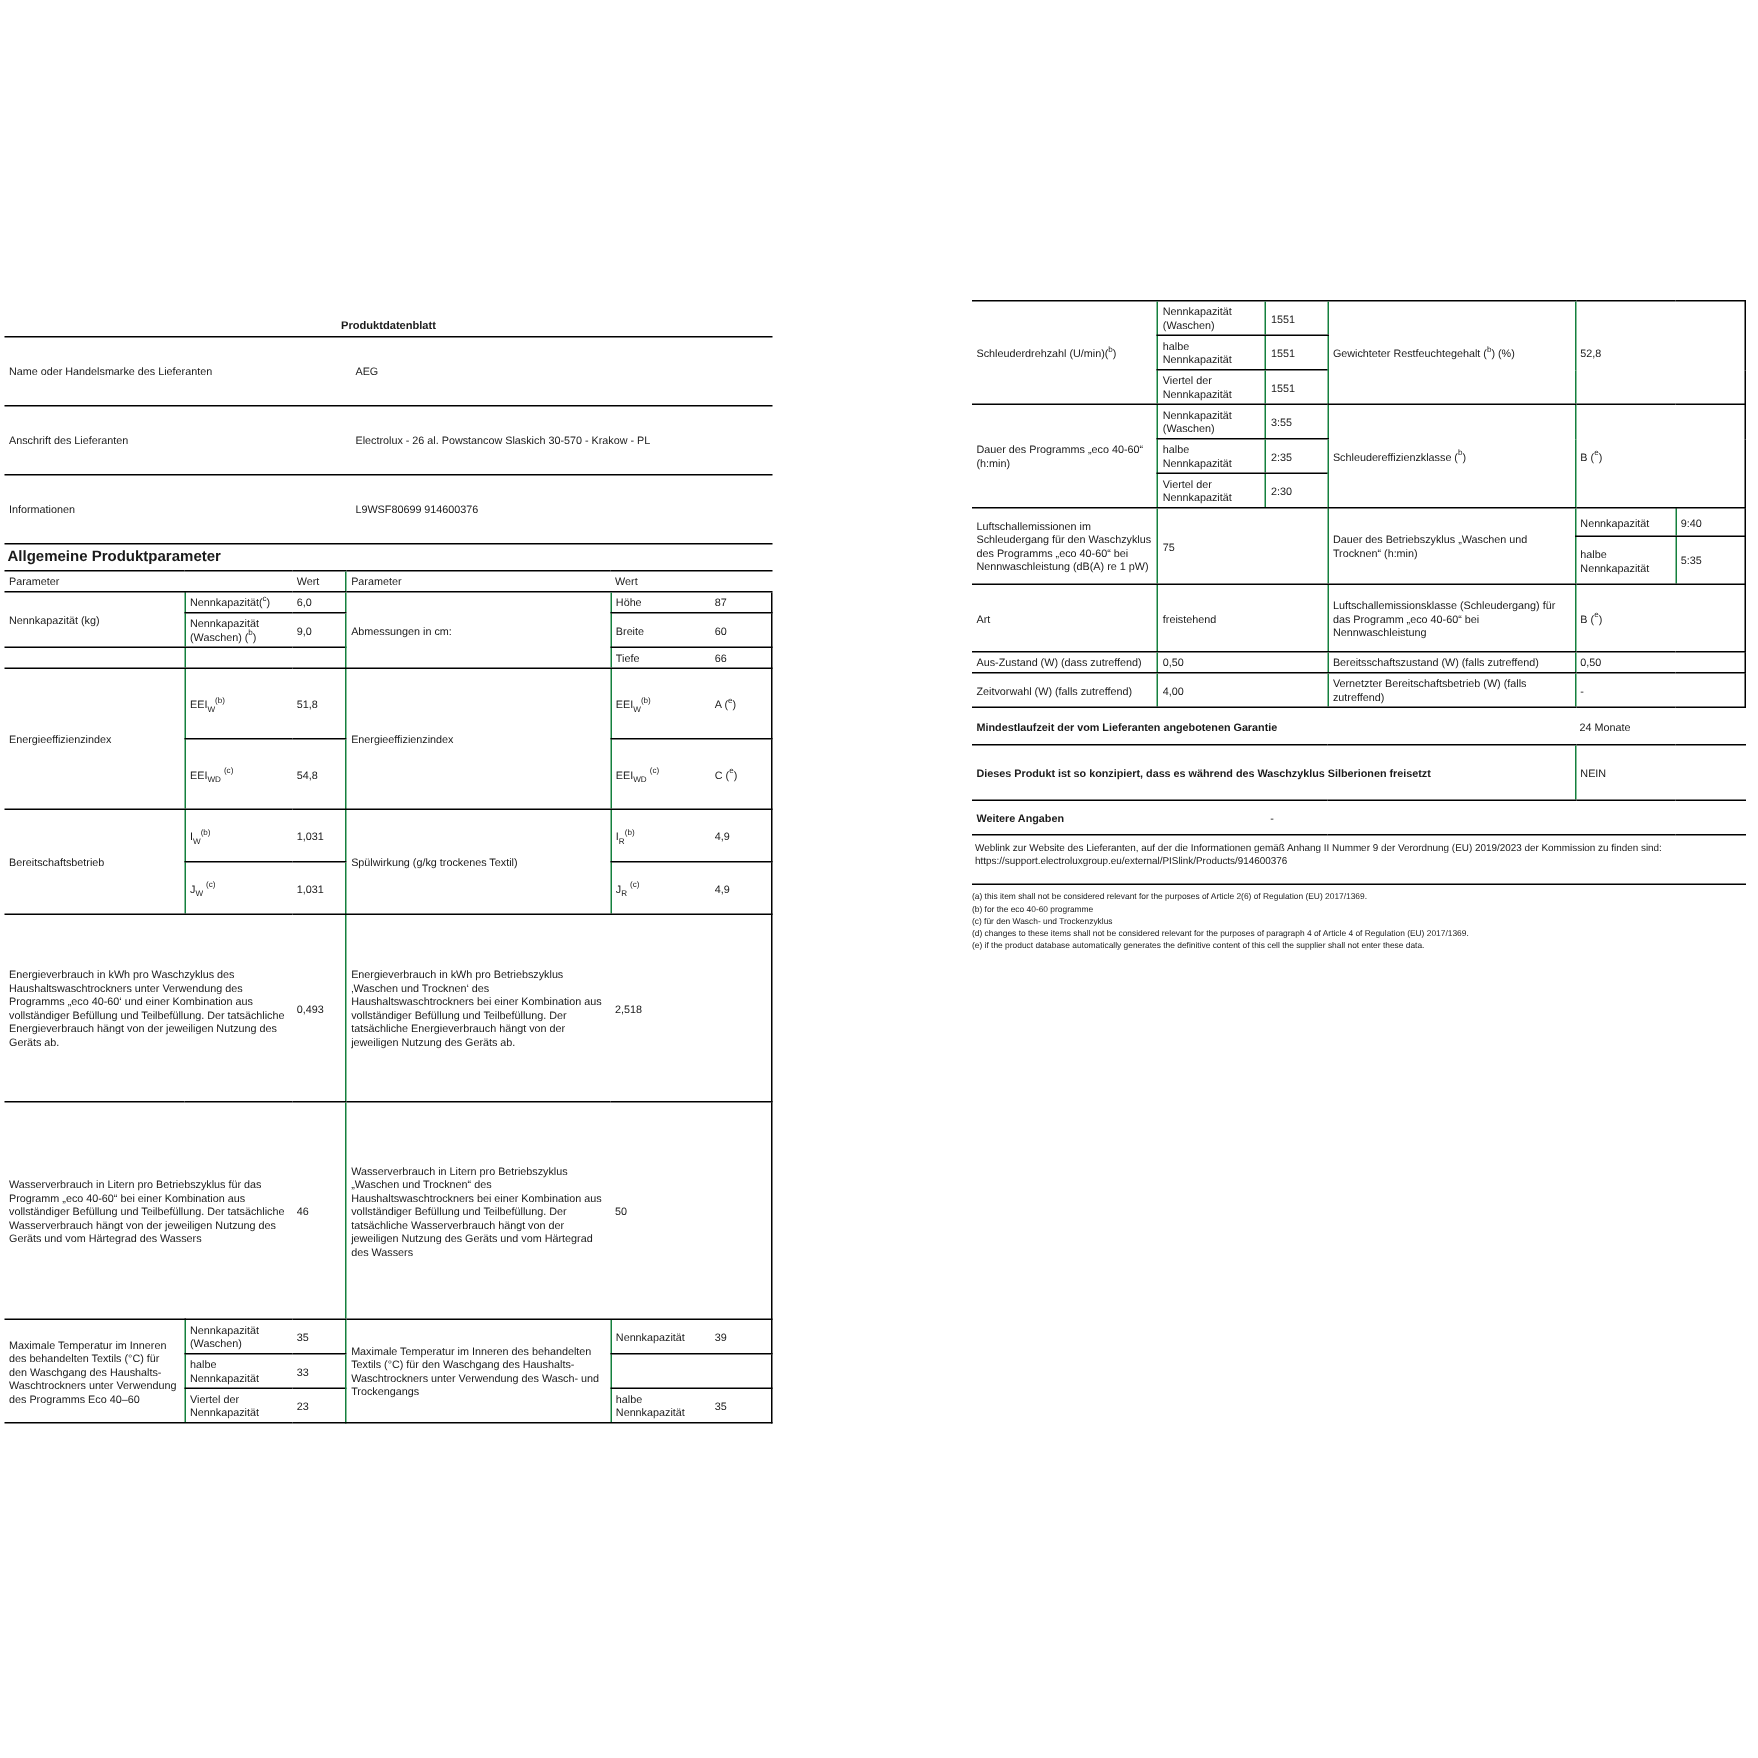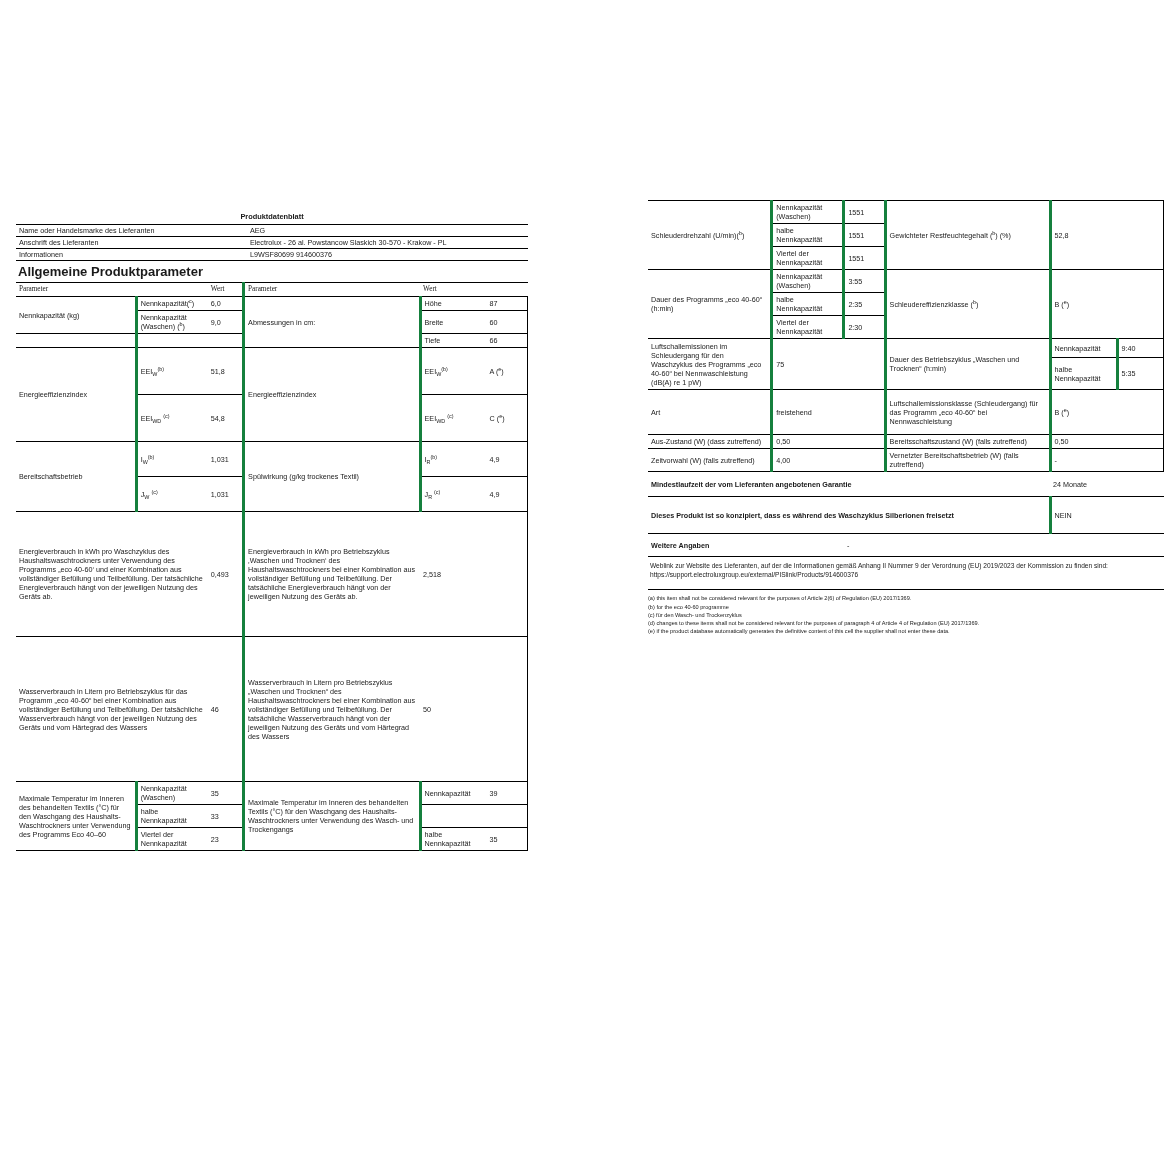--- a/index.html
+++ b/index.html
@@ -16,21 +16,21 @@
     overflow: hidden;
   }
   .sheet {
     position: absolute;
     top: 0; left: 0;
     width: 1172px;
     height: 1172px;
   }
   .col-left {
     position: absolute;
-    left: 16px;
+    left: 3px;
     top: 212px;
     width: 512px;
   }
   .col-right {
     position: absolute;
     left: 648px;
     top: 200px;
     width: 516px;
   }
   table {
@@ -39,48 +39,48 @@
     table-layout: fixed;
   }
   td {
     vertical-align: middle;
     font-size: 7.2px;
     line-height: 1.25;
     padding: 2px 3px;
   }
   .b-t { border-top: 1px solid #000; }
   .b-b { border-bottom: 1px solid #000; }
-  .b-l { border-left: 3px solid #15803d; }
+  .b-l { border-left: 1px solid #15803d; }
   .b-r { border-right: 1px solid #000; }
   .ctr { text-align: left; }
   .bold { font-weight: bold; }
   .title {
     font-size: 7.4px;
     font-weight: bold;
     text-align: center;
     padding-bottom: 3px;
   }
-  .hdr-row td { font-size: 7.2px; font-family: Liberation Serif, serif; }
-  .tight td { padding: 1px 3px; margin-top: 41px; }
+  .hdr-row td { font-size: 7.2px; }
+  .tight td { padding: 18px 3px; margin-top: 41px; }
   sup { font-size: 5.4px; vertical-align: super; line-height: 0; }
   sub { font-size: 5.4px; vertical-align: sub; line-height: 0; }
   .foot {
     font-size: 5.6px;
     line-height: 1.45;
     margin-top: 6px;
   }
   .weblink {
     font-size: 6.6px;
     line-height: 1.4;
     padding: 4px 2px 4px 2px;
     border-top: 1px solid #000;
   }
   .sec-head {
     font-weight: bold;
-    font-size: 13px;
+    font-size: 10px;
     padding: 3px 2px 3px 2px;
   }
 </style>
 </head>
 <body>
 
 <div class="sheet">
 
   <div class="col-left">
 

